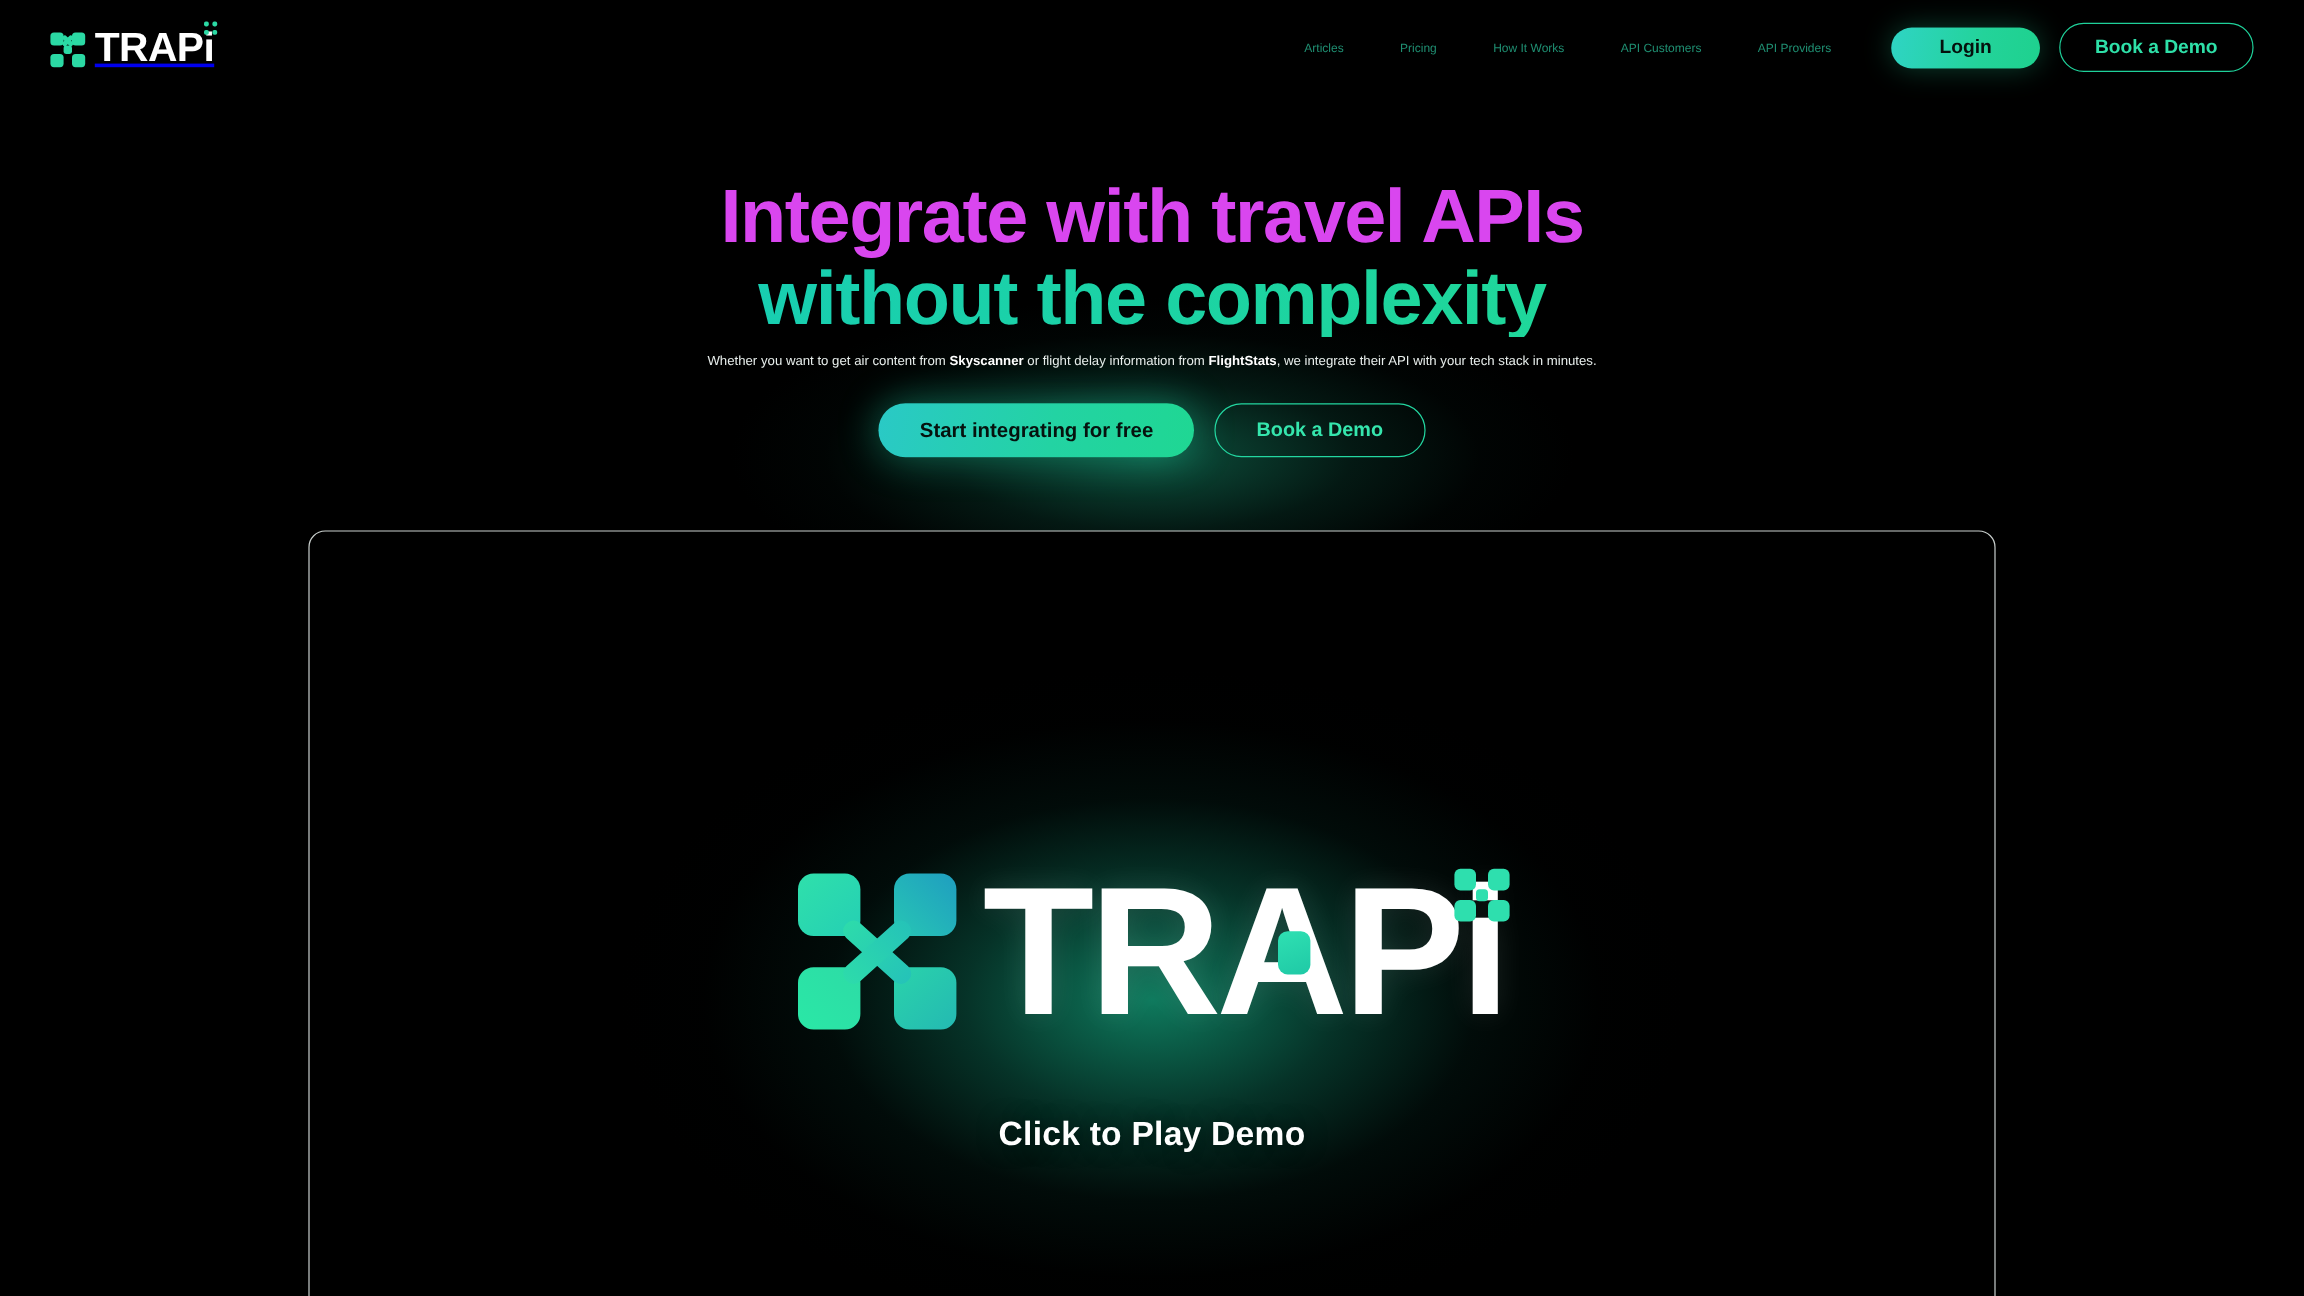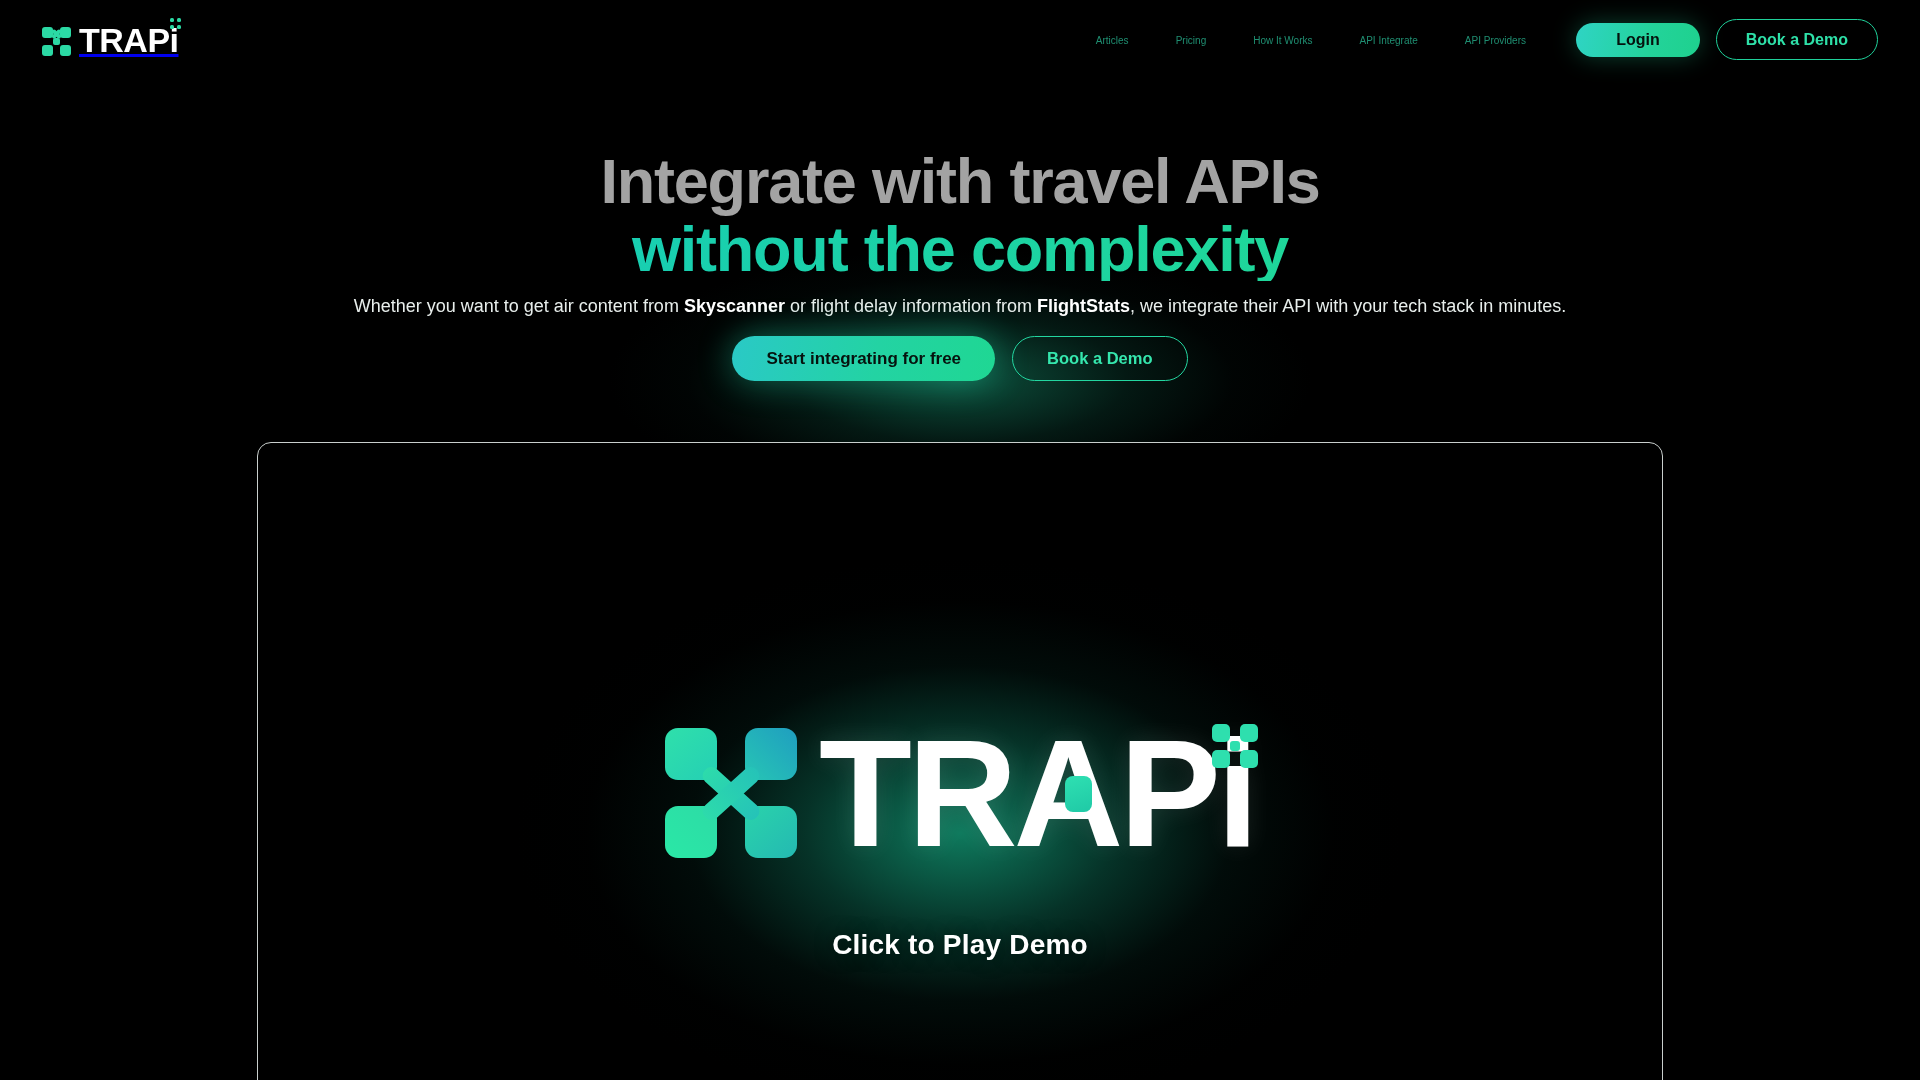--- a/index.html
+++ b/index.html
@@ -74,29 +74,29 @@
   .hero-glow {
     position:absolute; left:50%; top:215px; transform:translateX(-50%);
     width:880px; height:330px;
     background:radial-gradient(ellipse 50% 50% at 50% 50%, rgba(26,160,122,0.50) 0%, rgba(15,95,74,0.26) 38%, rgba(6,40,32,0.10) 62%, rgba(0,0,0,0) 80%);
     pointer-events:none; z-index:-1;
   }
   h1.headline {
     position:absolute; top:150px; left:0; width:1920px; text-align:center;
     font-size:63px; font-weight:bold; line-height:1.0; letter-spacing:-1.2px;
   }
-  .headline .l1 { display:block; color:#a3a3a3; }
+  .headline .l1 { display:block; color:#d946ef; }
   .headline .l2 {
     display:block; margin-top:5px;
     background:linear-gradient(90deg,#14c4c4 0%, #17cdb4 28%, #1ed69c 62%, #22dd91 100%);
     -webkit-background-clip:text; background-clip:text; color:transparent;
   }
   .subtitle {
     position:absolute; top:294px; left:0; width:1920px; text-align:center;
-    color:#e8eeec; font-size:18px; line-height:1.4;
+    color:#e8eeec; font-size:11px; line-height:1.4;
   }
   .subtitle b { color:#ffffff; font-weight:bold; }
   .cta-row {
     position:absolute; top:336px; left:0; width:1920px;
     display:flex; justify-content:center; align-items:center; gap:17px;
   }
   .btn-start {
     height:45px; padding:0 34px; border-radius:23px; border:none; cursor:pointer;
     background:linear-gradient(100deg,#2ac9c6 0%, #23d3a3 55%, #1fd793 100%);
     color:#06120e; font-size:17px; font-weight:bold;
@@ -191,21 +191,21 @@
             <i class="c2"></i>
             <i class="d"></i>
         </span>
       </span>
     </a>
 
     <nav class="nav">
       <a href="#">Articles</a>
       <a href="#">Pricing</a>
       <a href="#">How It Works</a>
-      <a href="#">API Integrate</a>
+      <a href="#">API Customers</a>
       <a href="#">API Providers</a>
     </nav>
 
     <div class="hdr-actions">
       <button class="btn-login">Login</button>
       <button class="btn-demo-hdr">Book a Demo</button>
     </div>
   </header>
 
   <section class="hero">

